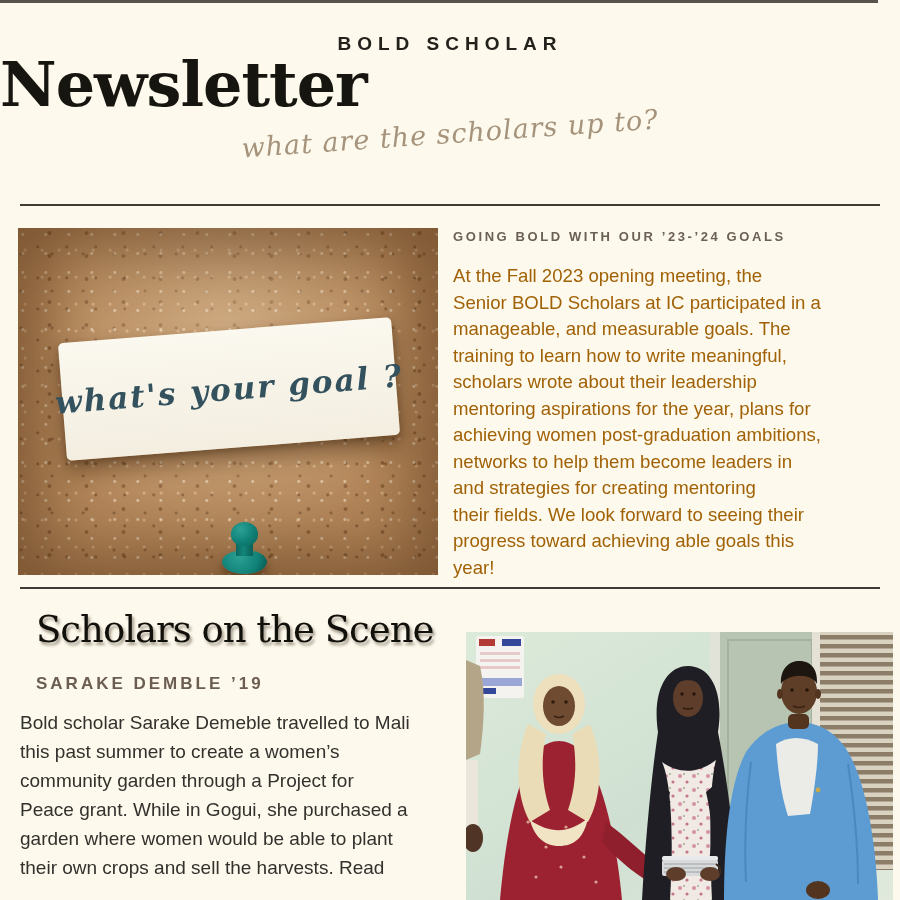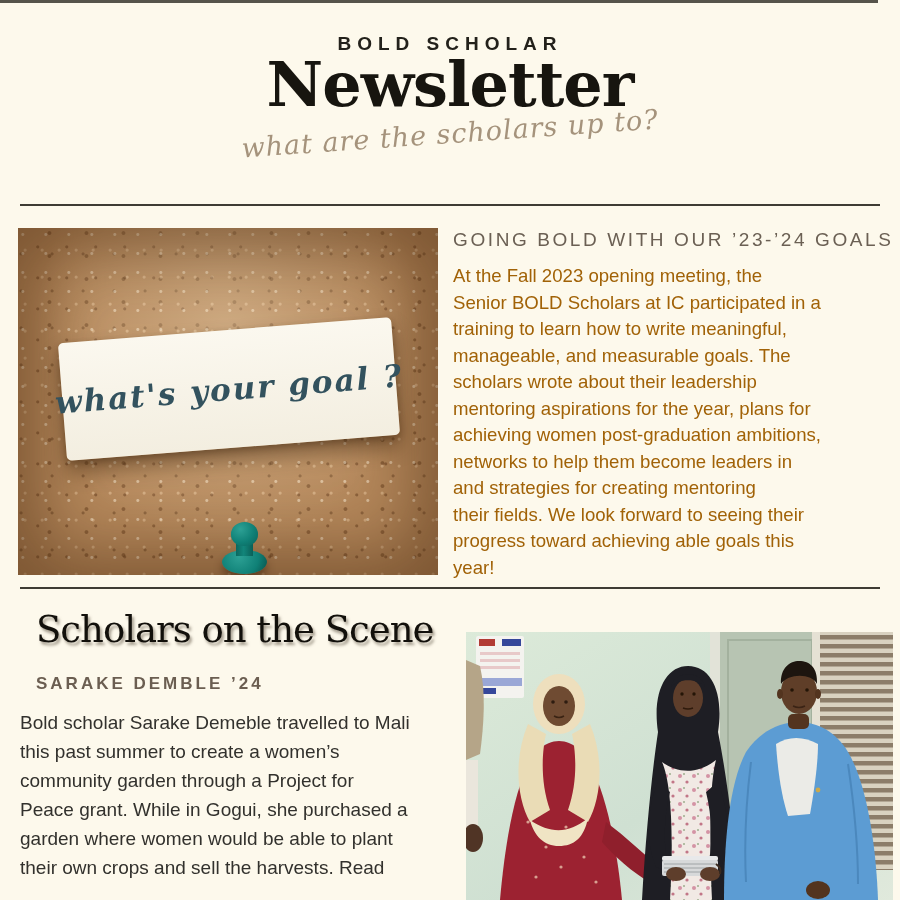--- a/index.html
+++ b/index.html
@@ -10,21 +10,21 @@
     -webkit-font-smoothing:antialiased;
   }
   .top-bar{position:absolute;top:0;left:0;width:878px;height:3px;background:#56544b;}
 
   
   .kicker{
     position:absolute;top:33px;left:0;width:900px;text-align:center;
     font-size:19px;font-weight:bold;letter-spacing:6px;color:#23211b;
   }
   .title{
-    position:absolute;top:52px;left:0;width:900px;text-align:center;margin:0;
+    position:absolute;top:52px;left:0;width:900px;text-align:left;margin:0;
     font-family:"DejaVu Serif", serif;font-weight:bold;
     font-size:62px;line-height:66px;color:#17150f;letter-spacing:-1px;
   }
   .tagline{
     position:absolute;top:118px;left:0;width:900px;text-align:center;
     font-family:"DejaVu Serif", serif;font-style:italic;
     font-size:27px;color:#a5937c;transform:rotate(-4deg);letter-spacing:1px;
   }
 
   .divider{position:absolute;left:20px;width:860px;height:2px;background:#3e3c34;}
@@ -70,21 +70,21 @@
     background:linear-gradient(90deg,#0b685f,#12857a 45%,#0a5f57);
   }
   .pin-base{
     position:absolute;left:6px;top:28px;width:45px;height:24px;border-radius:50%;
     background:radial-gradient(circle at 38% 28%, #2da195 0%, #0f8076 60%, #084f48 100%);
     box-shadow:0 6px 8px rgba(50,25,5,0.45);
   }
 
   .goals-heading{
     position:absolute;left:453px;top:229px;margin:0;
-    font-size:19px;font-weight:normal;letter-spacing:2.6px;color:#6b6054;
+    font-size:13px;font-weight:bold;letter-spacing:2.6px;color:#6b6054;
   }
   .goals-body{
     position:absolute;left:453px;top:263px;width:440px;
     font-size:18.6px;line-height:26.5px;color:#a16207;
   }
 
   
   .scene-heading{
     position:absolute;left:36px;top:608px;margin:0;
     font-family:"DejaVu Serif", serif;font-weight:normal;
@@ -127,38 +127,38 @@
     <div class="pin">
       <div class="pin-base"></div>
       <div class="pin-stem"></div>
       <div class="pin-knob"></div>
     </div>
   </figure>
   <h2 class="goals-heading">GOING BOLD WITH OUR ’23-’24 GOALS</h2>
   <div class="goals-body">
       <div>At the Fall 2023 opening meeting, the</div>
       <div>Senior BOLD Scholars at IC participated in a</div>
+      <div>manageable, and measurable goals. The</div>
       <div>training to learn how to write meaningful,</div>
-      <div>manageable, and measurable goals. The</div>
       <div>scholars wrote about their leadership</div>
       <div>mentoring aspirations for the year, plans for</div>
       <div>achieving women post-graduation ambitions,</div>
       <div>networks to help them become leaders in</div>
       <div>and strategies for creating mentoring</div>
       <div>their fields. We look forward to seeing their</div>
       <div>progress toward achieving able goals this</div>
       <div>year!</div>
     </div>
 </section>
 
 <div class="divider divider-2"></div>
 
 <section>
   <h2 class="scene-heading">Scholars on the Scene</h2>
-  <h3 class="scene-subheading">SARAKE DEMBLE ’24</h3>
+  <h3 class="scene-subheading">SARAKE DEMBLE ’19</h3>
   <div class="scene-body">
       <div>Bold scholar Sarake Demeble travelled to Mali</div>
       <div>this past summer to create a women’s</div>
       <div>community garden through a Project for</div>
       <div>Peace grant. While in Gogui, she purchased a</div>
       <div>garden where women would be able to plant</div>
       <div>their own crops and sell the harvests. Read</div>
     </div>
 
   <figure class="scene-photo">

